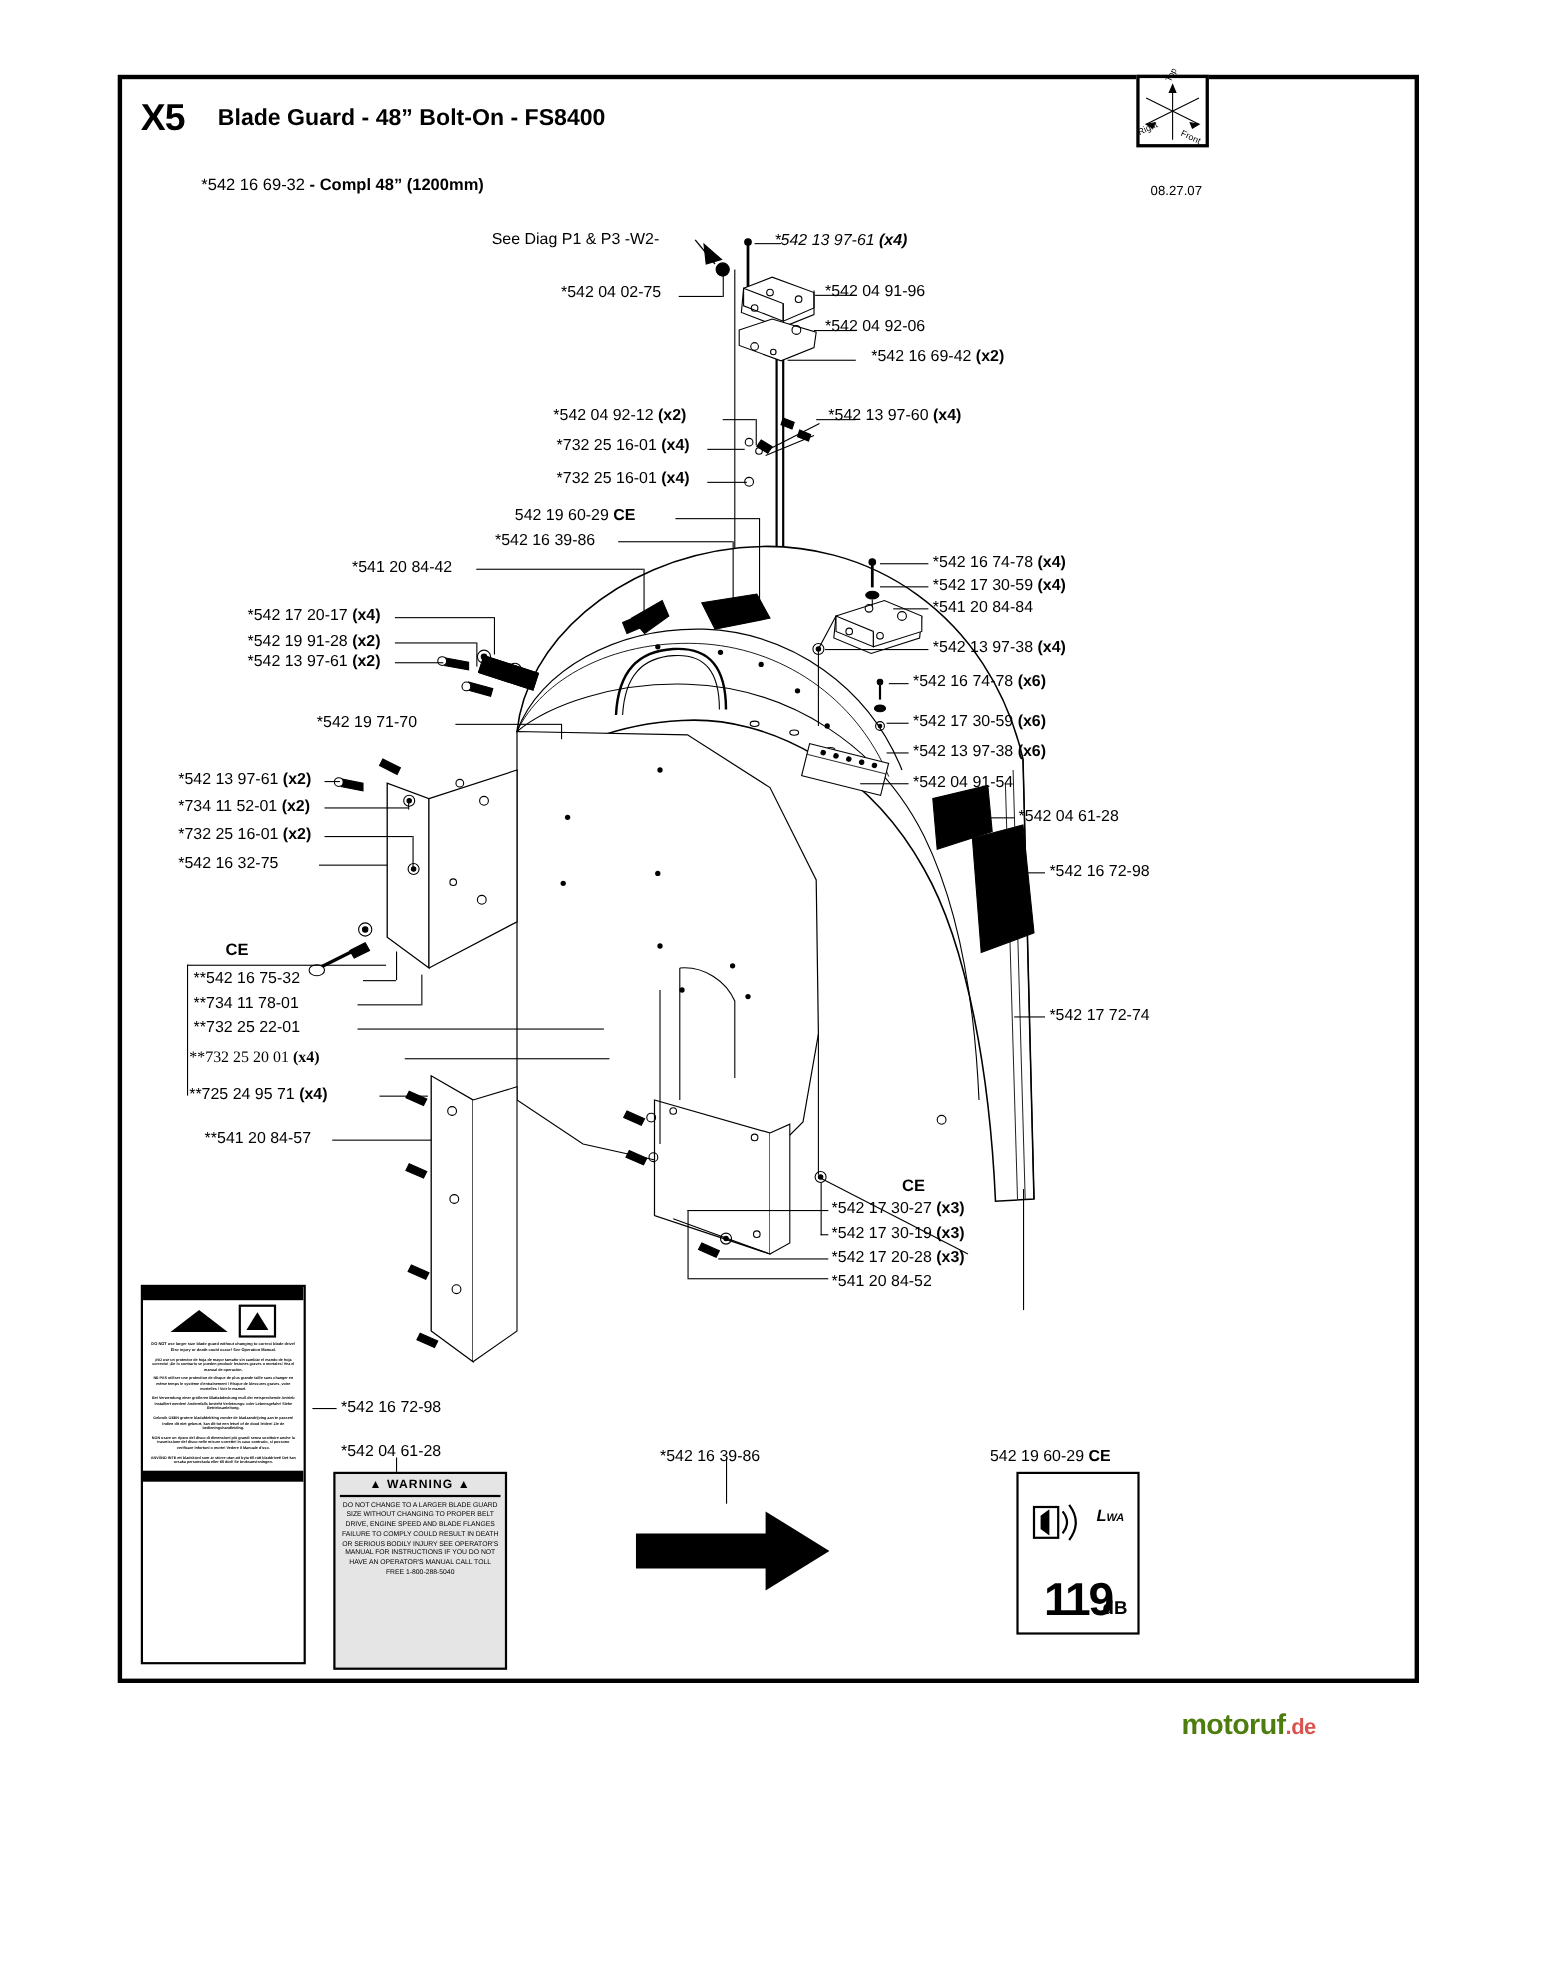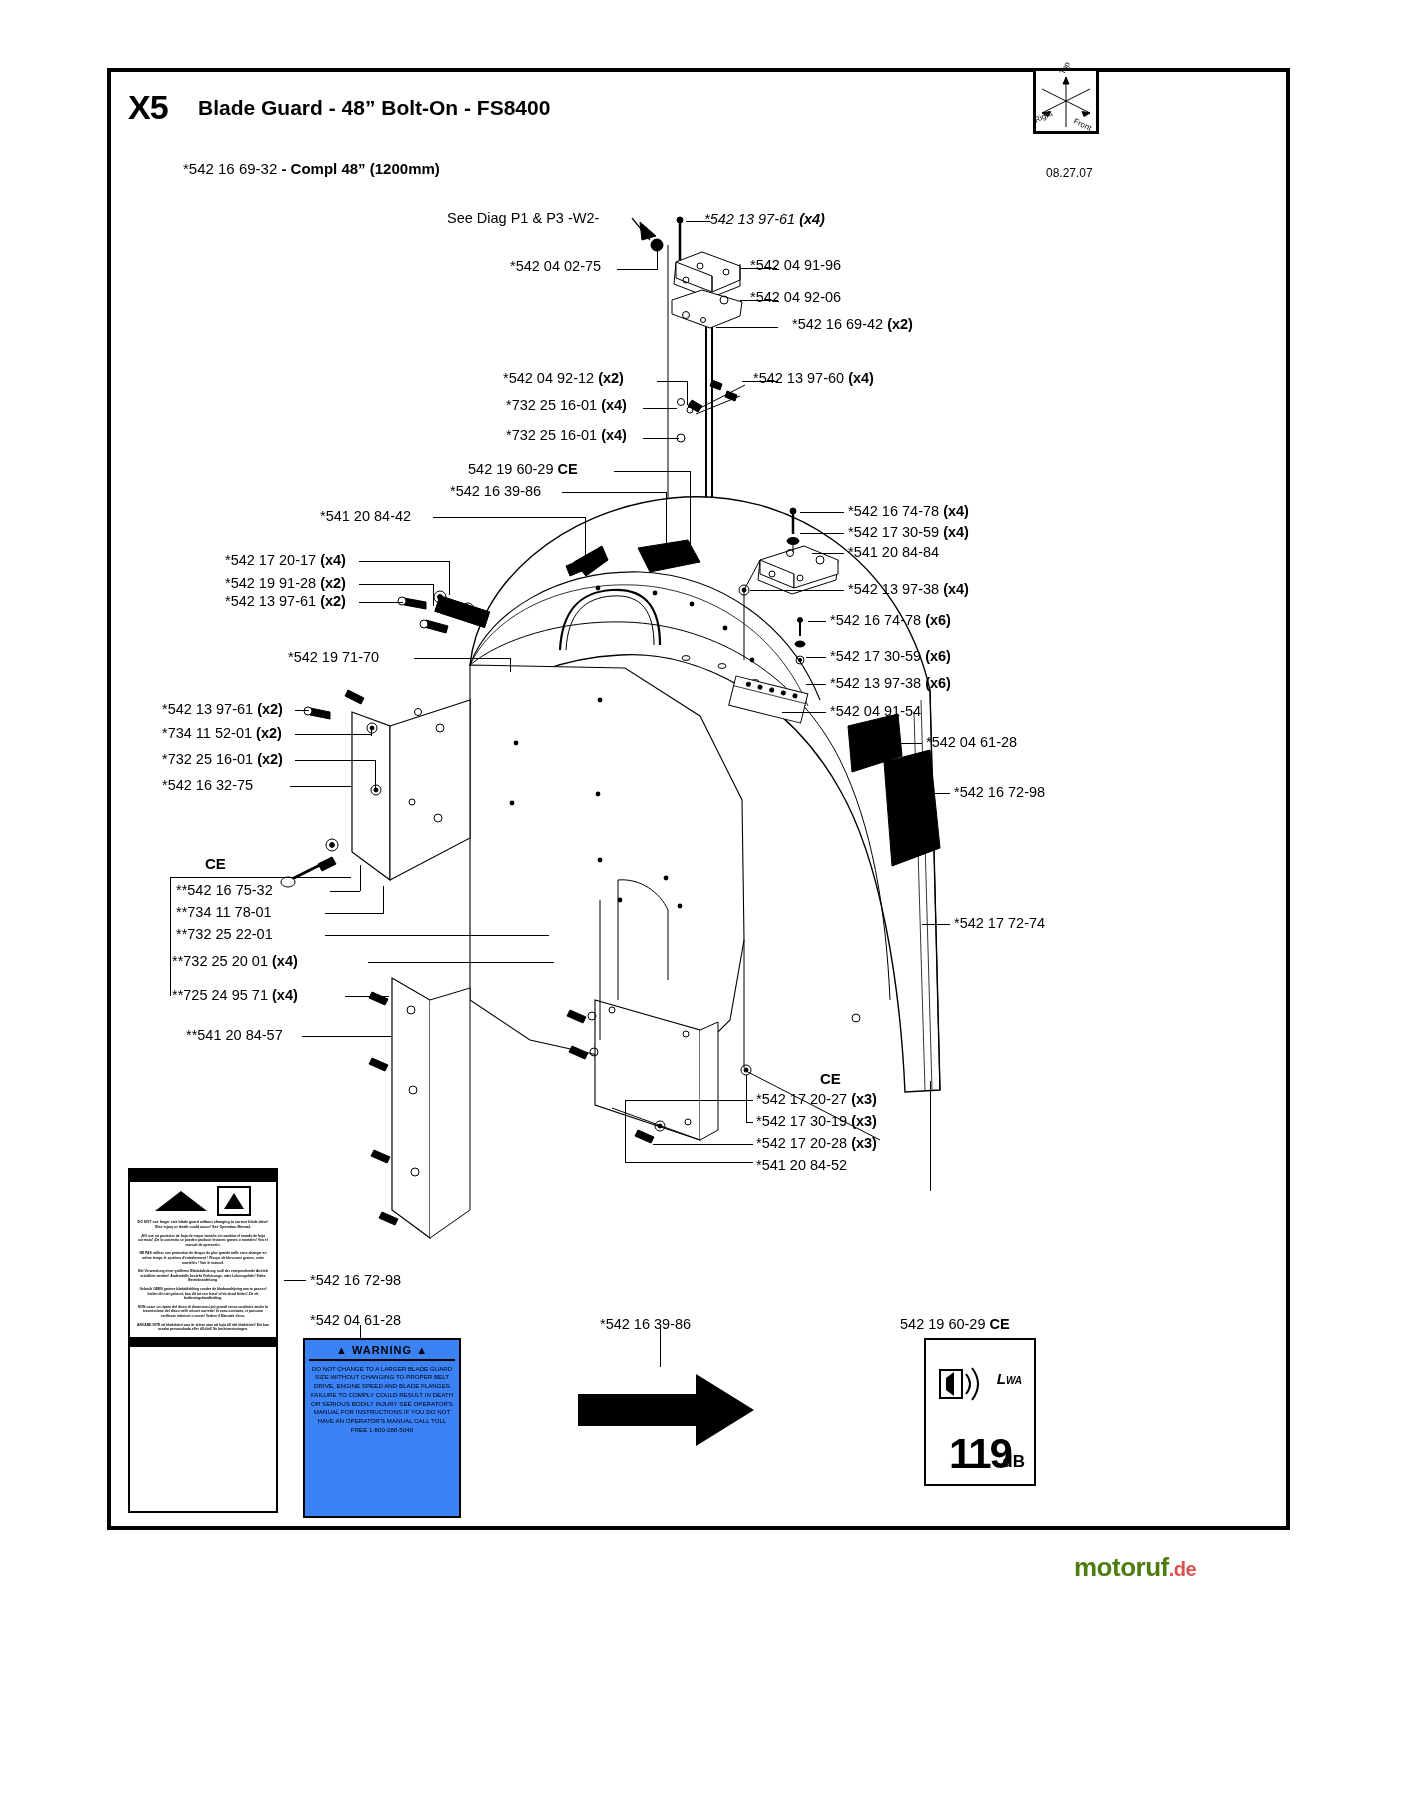--- a/index.html
+++ b/index.html
@@ -38,21 +38,21 @@
   #art{position:absolute;left:0;top:0;width:1401px;height:1800px;pointer-events:none;}
 
   
   #decal-warning{position:absolute;left:128px;top:1168px;width:150px;height:345px;border:2px solid #000;background:#fff;box-sizing:border-box;overflow:hidden;}
   #decal-warning .topbar{height:12px;background:#000;}
   #decal-warning .tri{margin:6px auto 2px auto;width:0;height:0;border-left:26px solid transparent;border-right:26px solid transparent;border-bottom:20px solid #000;}
   #decal-warning .blk{font-size:3.4px;text-align:center;line-height:1.35;padding:2px 5px;font-weight:bold;}
   #decal-warning .blk.h{font-size:3.6px;}
   #decal-warning .botbar{height:10px;background:#000;margin-top:3px;}
 
-  #decal-warning2{position:absolute;left:303px;top:1338px;width:158px;height:180px;border:2px solid #000;background:#3b82f6;box-sizing:border-box;}
+  #decal-warning2{position:absolute;left:303px;top:1338px;width:158px;height:180px;border:2px solid #000;background:#e5e5e5;box-sizing:border-box;}
   #decal-warning2 .w-title{font-size:11px;font-weight:bold;text-align:center;padding-top:4px;letter-spacing:1px;}
   #decal-warning2 .w-rule{height:1.5px;background:#000;margin:3px 4px;}
   #decal-warning2 .w-body{font-size:6.2px;text-align:center;line-height:1.42;padding:1px 4px;}
 
   #decal-db{position:absolute;left:924px;top:1338px;width:112px;height:148px;border:2.5px solid #000;background:#fff;box-sizing:border-box;}
   #db-num{position:absolute;left:0;right:0;bottom:6px;text-align:center;font-size:42px;font-weight:bold;letter-spacing:-2px;}
   #db-unit{position:absolute;right:9px;bottom:12px;font-size:17px;font-weight:bold;}
   #lwa{position:absolute;right:12px;top:30px;font-size:15px;font-weight:bold;font-style:italic;}
 
   
@@ -445,21 +445,21 @@
   </div>
   <div class="lbl" style="left:162px;top:752px;">
     <span>*732 25 16-01</span> <span class="b">(x2)</span>
   </div>
   <div class="lbl" style="left:162px;top:778px;">*542 16 32-75</div>
 
   <div class="ce-head" style="left:205px;top:855px;">CE</div>
   <div class="lbl" style="left:176px;top:883px;">**542 16 75-32</div>
   <div class="lbl" style="left:176px;top:905px;">**734 11 78-01</div>
   <div class="lbl" style="left:176px;top:927px;">**732 25 22-01</div>
-  <div class="lbl" style="left:172px;top:954px;">
+  <div class="lbl" style="left:172px;top:954px;font-family:Liberation Serif, serif;">
     <span>**732 25 20 01</span> <span class="b">(x4)</span>
   </div>
   <div class="lbl" style="left:172px;top:988px;">
     <span>**725 24 95 71</span> <span class="b">(x4)</span>
   </div>
   <div class="lbl" style="left:186px;top:1028px;">**541 20 84-57</div>
 
   <div class="lbl" style="left:848px;top:504px;">
     <span>*542 16 74-78</span> <span class="b">(x4)</span>
   </div>
@@ -479,21 +479,21 @@
   <div class="lbl" style="left:830px;top:676px;">
     <span>*542 13 97-38</span> <span class="b">(x6)</span>
   </div>
   <div class="lbl" style="left:830px;top:704px;">*542 04 91-54</div>
   <div class="lbl" style="left:926px;top:735px;">*542 04 61-28</div>
   <div class="lbl" style="left:954px;top:785px;">*542 16 72-98</div>
   <div class="lbl" style="left:954px;top:916px;">*542 17 72-74</div>
 
   <div class="ce-head" style="left:820px;top:1070px;">CE</div>
   <div class="lbl" style="left:756px;top:1092px;">
-    <span>*542 17 20-27</span> <span class="b">(x3)</span>
+    <span>*542 17 30-27</span> <span class="b">(x3)</span>
   </div>
   <div class="lbl" style="left:756px;top:1114px;">
     <span>*542 17 30-19</span> <span class="b">(x3)</span>
   </div>
   <div class="lbl" style="left:756px;top:1136px;">
     <span>*542 17 20-28</span> <span class="b">(x3)</span>
   </div>
   <div class="lbl" style="left:756px;top:1158px;">*541 20 84-52</div>
 
   <div id="decal-warning">

